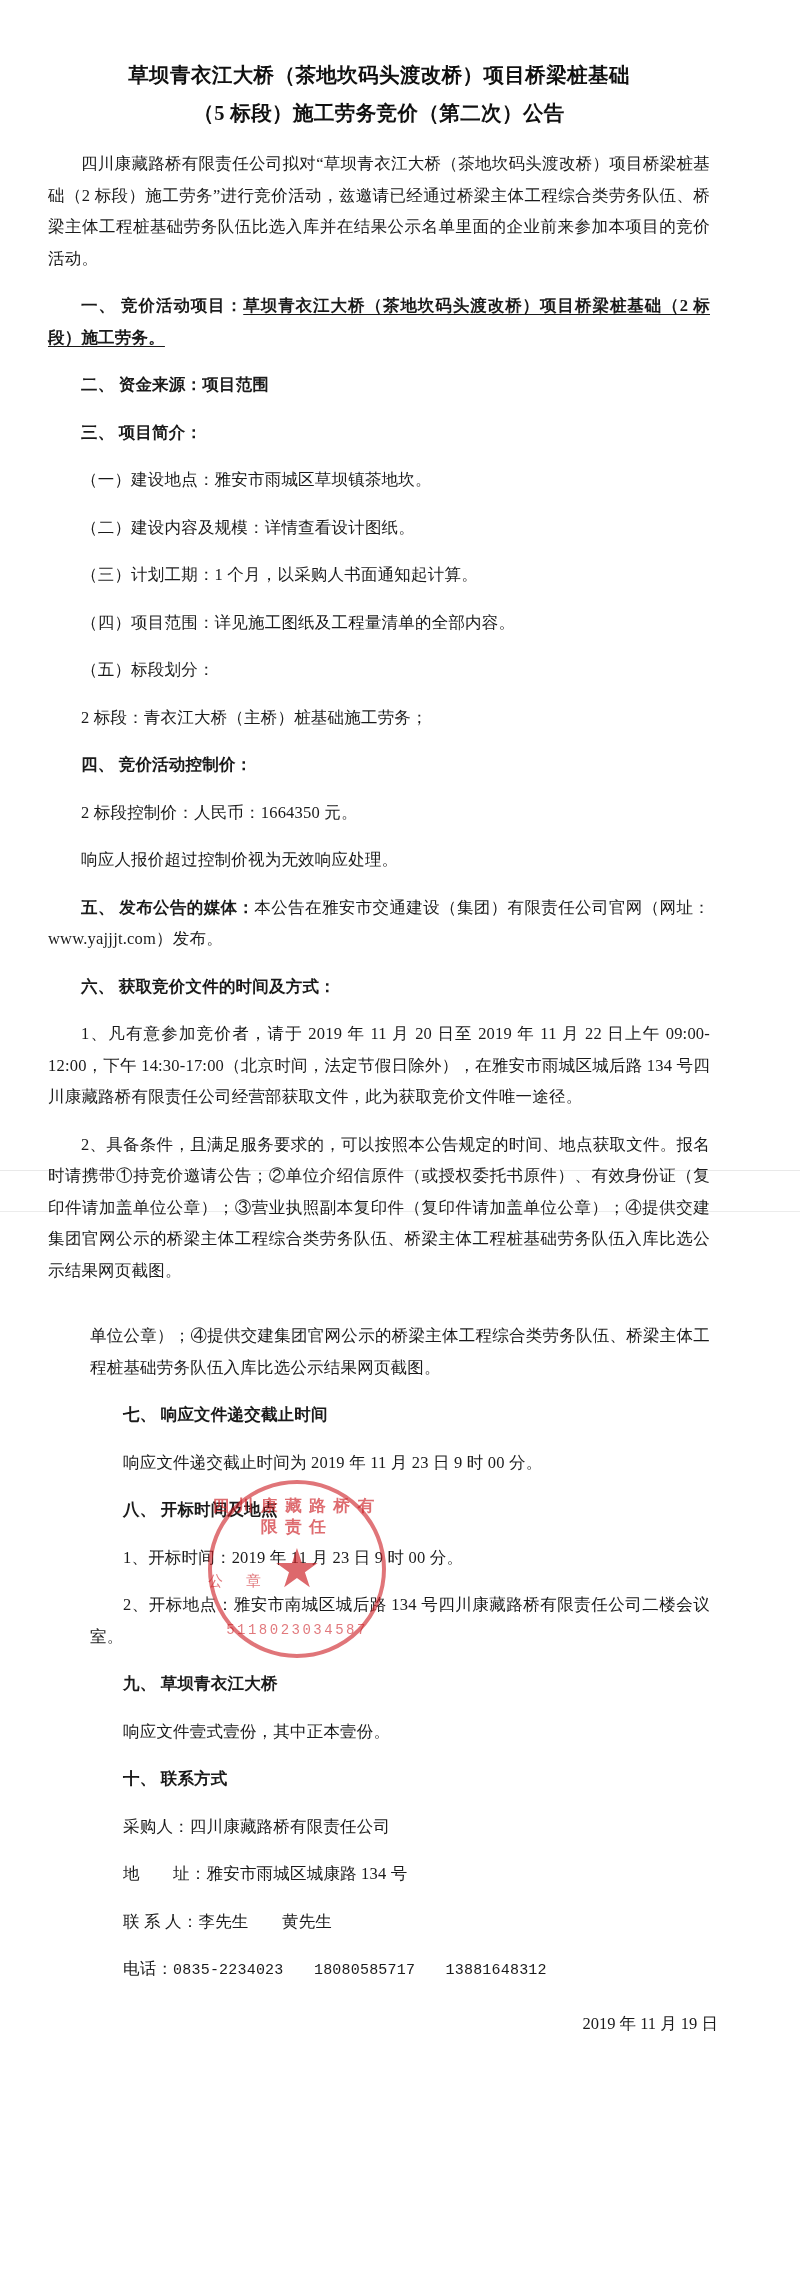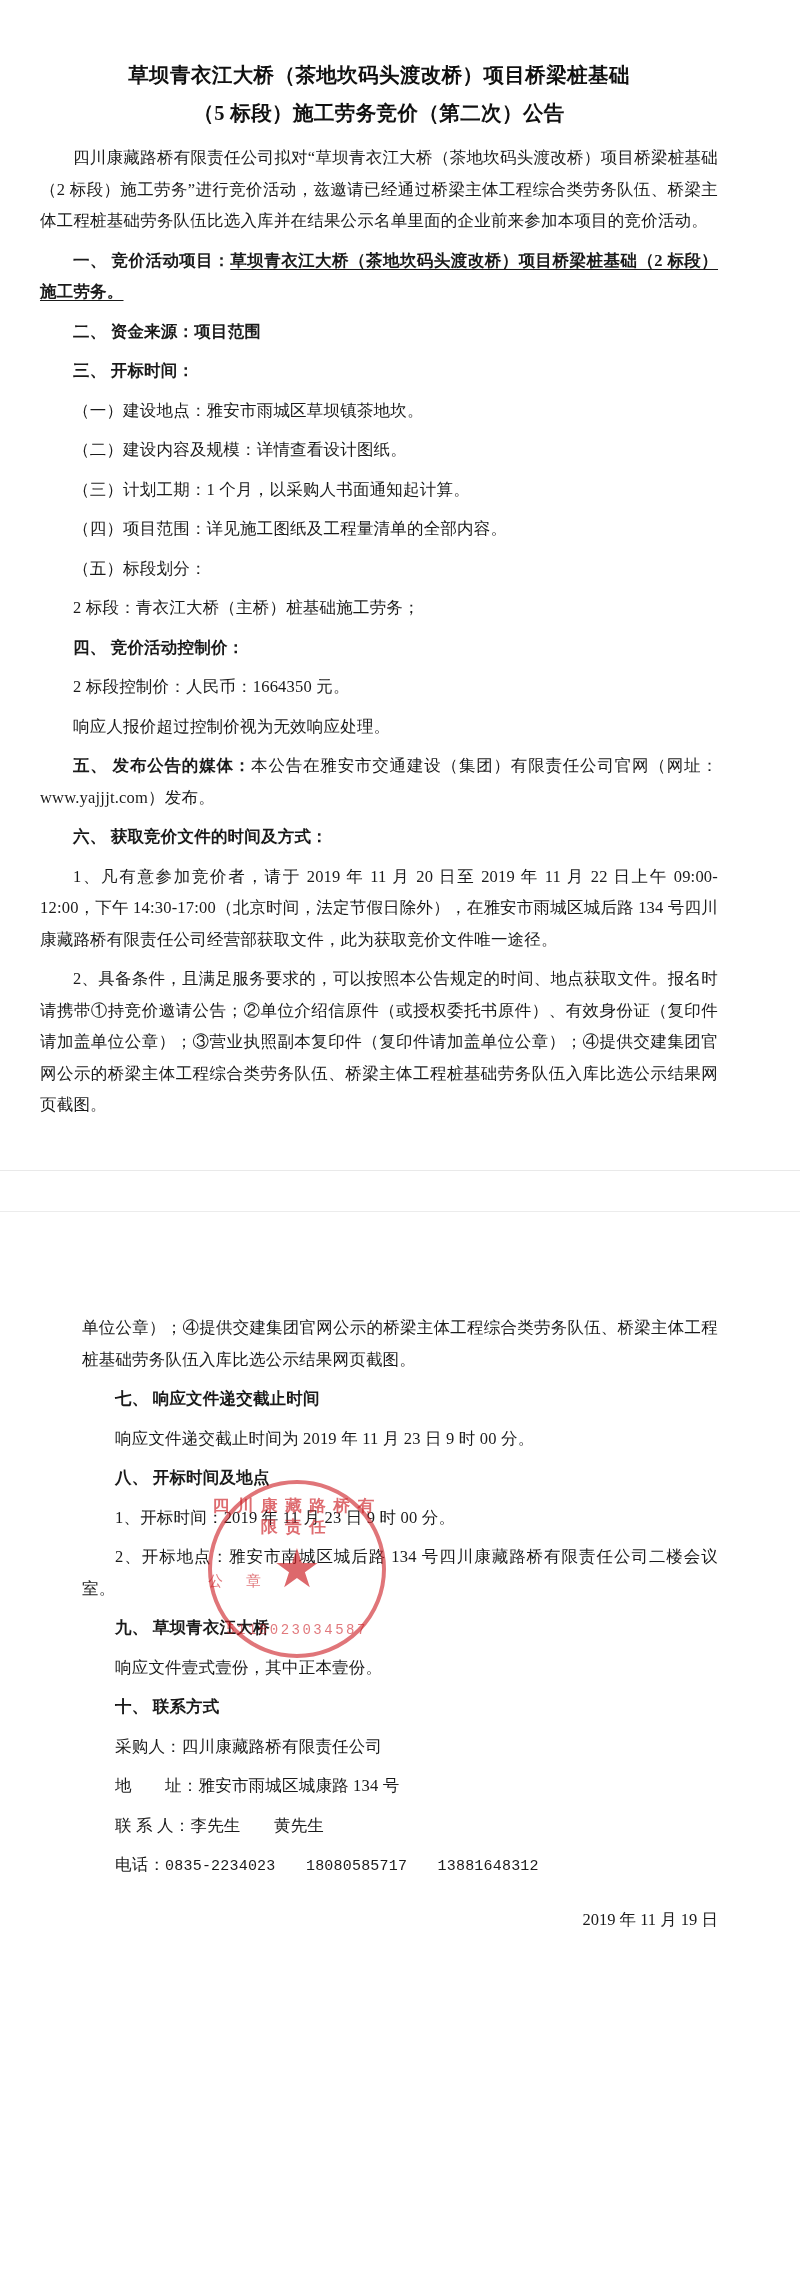--- a/index.html
+++ b/index.html
@@ -37,21 +37,21 @@
     font-weight: bold;
     letter-spacing: 0.4px;
     line-height: 38px;
     margin: 0 0 10px 0;
     color: #111;
   }
   .doc-title .line2 {
     display: block;
   }
   p.para {
-    margin: 8px;
+    margin: 16px;
     font-size: 16.5px;
     line-height: 31.5px;
     text-align: justify;
     text-justify: inter-ideograph;
     letter-spacing: 0.2px;
     color: #1a1a1a;
   }
   .indent2 {
     text-indent: 2em;
   }
@@ -148,21 +148,21 @@
 
   <p class="para indent2 b">
     <span>一、 竞价活动项目：</span><span class="u">草坝青衣江大桥（茶地坎码头渡改桥）项目桥梁桩基础（2 标段）施工劳务。</span>
   </p>
 
   <p class="para indent2 b">
     <span>二、 资金来源：</span><span>项目范围</span>
   </p>
 
   <p class="para indent2 b">
-    <span>三、 开标时间：</span>
+    <span>三、 项目简介：</span>
   </p>
   <p class="para indent2">
     <span>（一）建设地点：雅安市雨城区草坝镇茶地坎。</span>
   </p>
   <p class="para indent2">（二）建设内容及规模：详情查看设计图纸。</p>
   <p class="para indent2">（三）计划工期：1 个月，以采购人书面通知起计算。</p>
   <p class="para indent2">（四）项目范围：详见施工图纸及工程量清单的全部内容。</p>
   <p class="para indent2">（五）标段划分：</p>
   <p class="para indent2">2 标段：青衣江大桥（主桥）桩基础施工劳务；</p>
 

